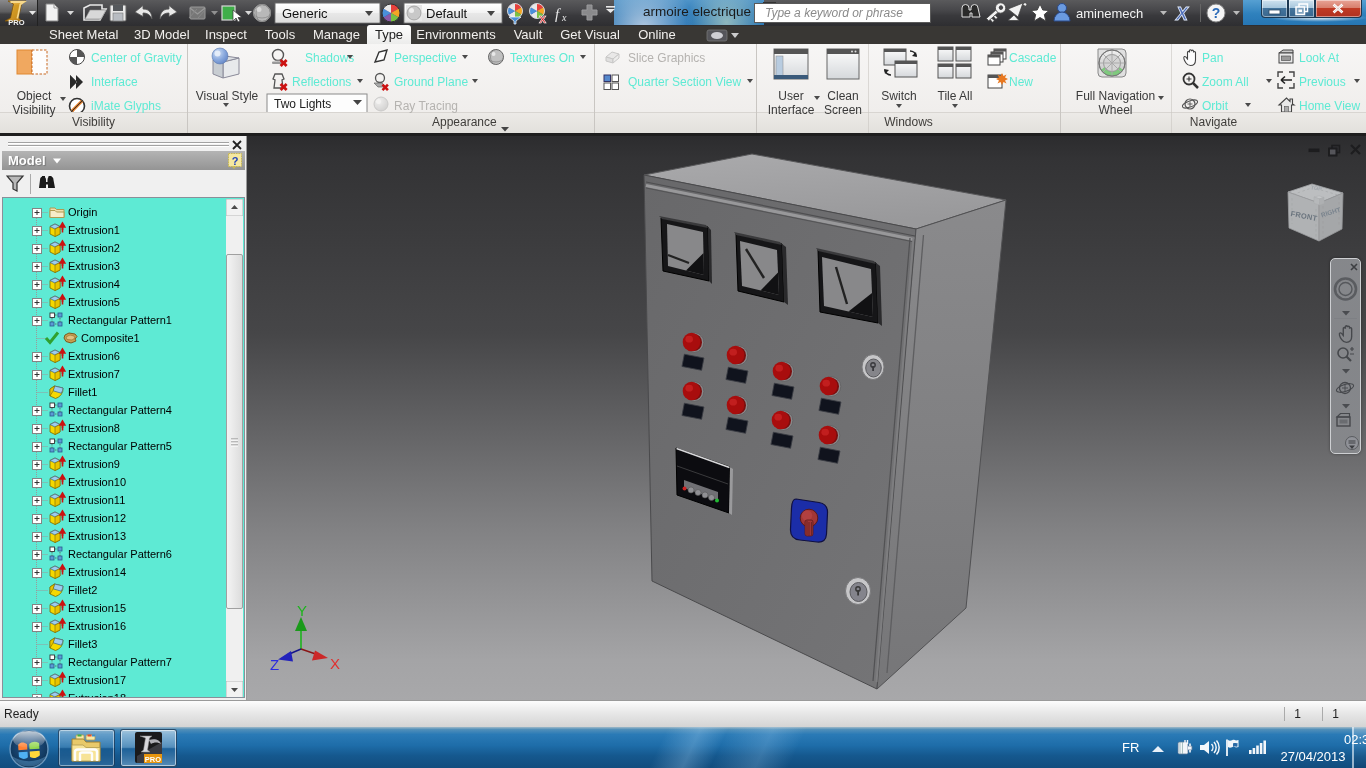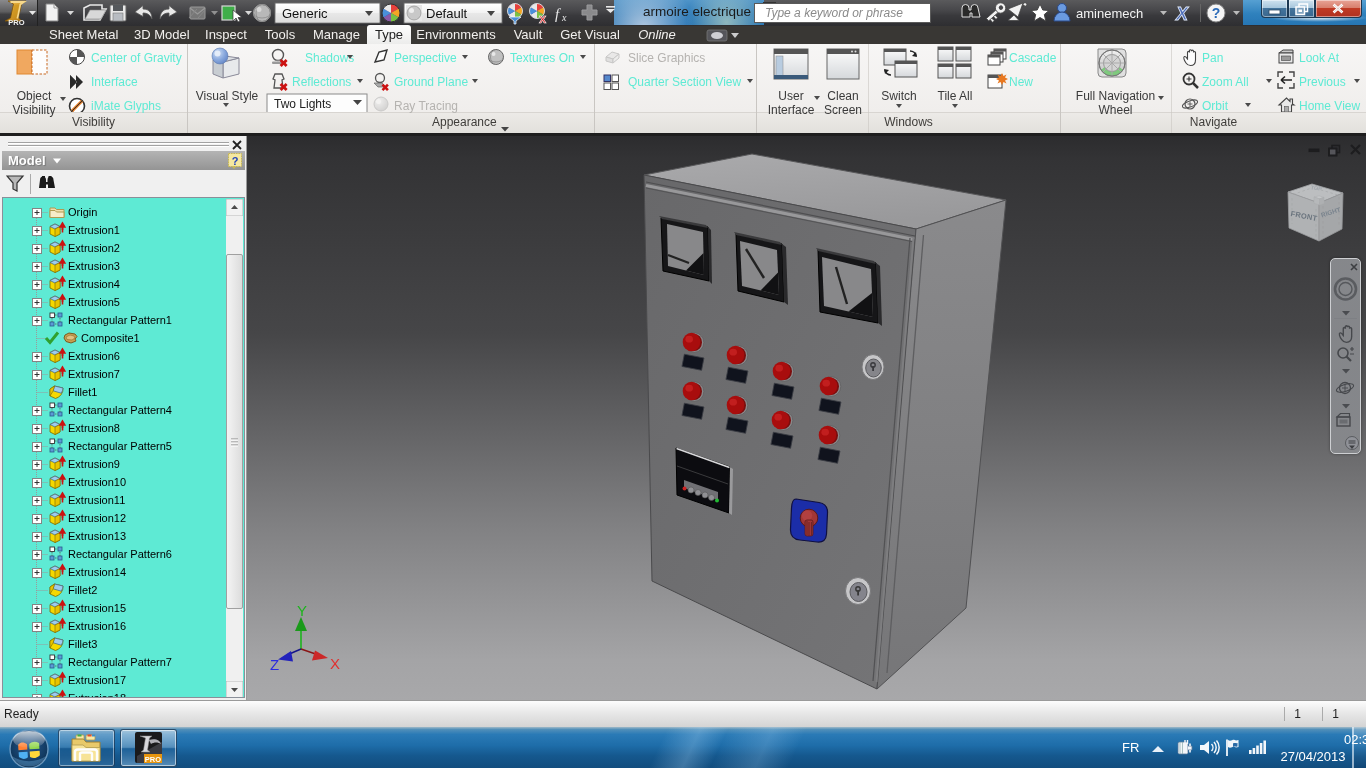--- a/index.html
+++ b/index.html
@@ -224,21 +224,21 @@
 
 <div id="tabrow"></div>
 <div class="tab" style="left:49px;width:66px;">Sheet Metal</div>
 <div class="tab" style="left:134px;width:54px;">3D Model</div>
 <div class="tab" style="left:205px;width:42px;">Inspect</div>
 <div class="tab" style="left:264px;width:32px;">Tools</div>
 <div class="tab" style="left:313px;width:44px;">Manage</div>
 <div class="tab" style="left:416px;width:80px;">Environments</div>
 <div class="tab" style="left:513px;width:30px;">Vault</div>
 <div class="tab" style="left:559px;width:62px;">Get Visual</div>
-<div class="tab" style="left:638px;width:38px;font-style:italic;">Online</div>
+<div class="tab" style="left:638px;width:38px;">Online</div>
 <div class="abs" style="left:705px;top:28px;"><svg width="36" height="15">
         <rect x="2" y="2" width="20" height="11" rx="2" fill="#55555a" stroke="#777" stroke-width="0.8"></rect>
         <ellipse cx="12" cy="7.5" rx="6" ry="3.5" fill="#cfcfd4"></ellipse>
         <path d="M26 5 l8 0 l-4 5 z" fill="#ccc"></path>
       </svg></div>
 <div id="tabactive">Type</div>
 
 <div id="ribbon"></div>
 <div id="ribbonlabels"></div>
 <div class="psep" style="left:187px;"></div>

